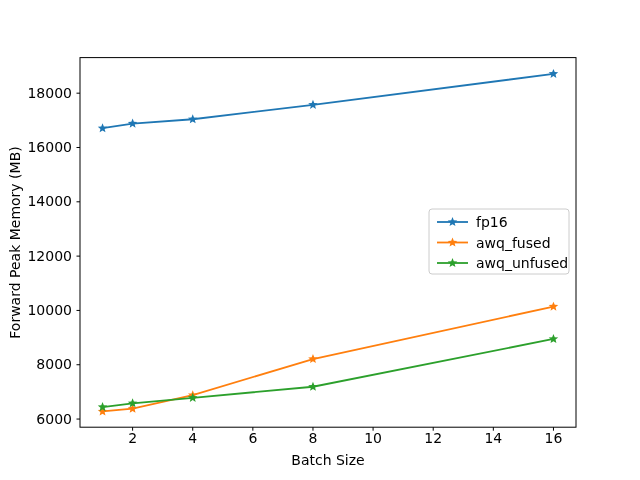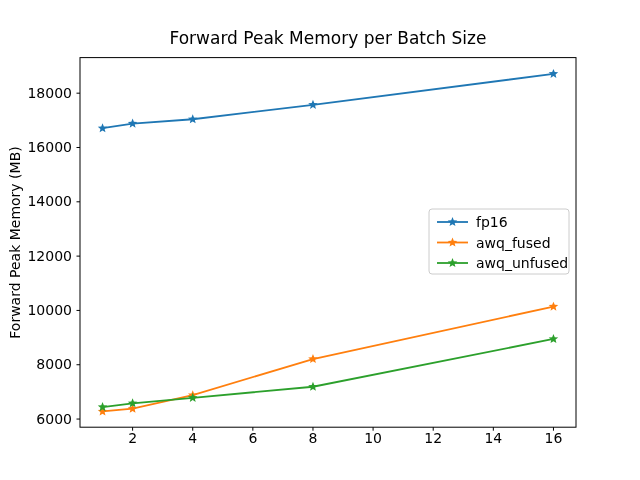--- a/index.html
+++ b/index.html
@@ -20,22 +20,22 @@
     text-align:center; font-size:14px; color:#000;
     transform:rotate(-90deg); transform-origin:center;
   }
   svg { position:absolute; left:0; top:0; }
   text { font-family:"DejaVu Sans", sans-serif; }
 </style>
 </head>
 <body>
 
 <div class="figure">
-  <div class="chart-title">Forward Peak Memory per Batch Size</div>
   <div class="y-label">Forward Peak Memory (MB)</div>
+  <div class="x-label">Batch Size</div>
   <svg id="plot" width="640" height="480">
       <rect x="80" y="57.6" width="496" height="369.59999999999997" fill="none" stroke="#000000" stroke-width="1"></rect>
       <line x1="132.60606060606062" y1="427.2" x2="132.60606060606062" y2="430.7" stroke="#000000" stroke-width="1"></line>
       <text x="132.60606060606062" y="443.2" text-anchor="middle" font-size="14px" fill="#000000">2</text>
       <line x1="192.72727272727272" y1="427.2" x2="192.72727272727272" y2="430.7" stroke="#000000" stroke-width="1"></line>
       <text x="192.72727272727272" y="443.2" text-anchor="middle" font-size="14px" fill="#000000">4</text>
       <line x1="252.84848484848487" y1="427.2" x2="252.84848484848487" y2="430.7" stroke="#000000" stroke-width="1"></line>
       <text x="252.84848484848487" y="443.2" text-anchor="middle" font-size="14px" fill="#000000">6</text>
       <line x1="312.969696969697" y1="427.2" x2="312.969696969697" y2="430.7" stroke="#000000" stroke-width="1"></line>
       <text x="312.969696969697" y="443.2" text-anchor="middle" font-size="14px" fill="#000000">8</text>

